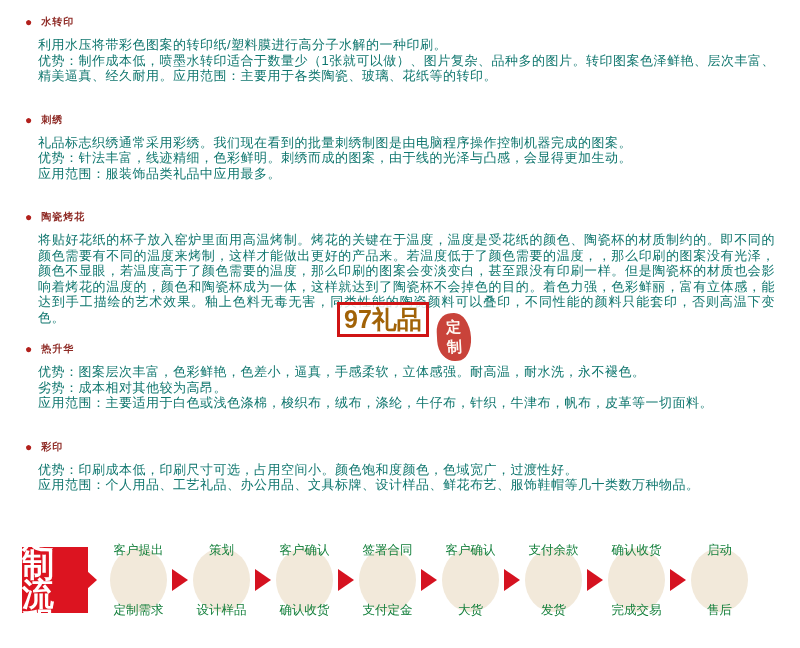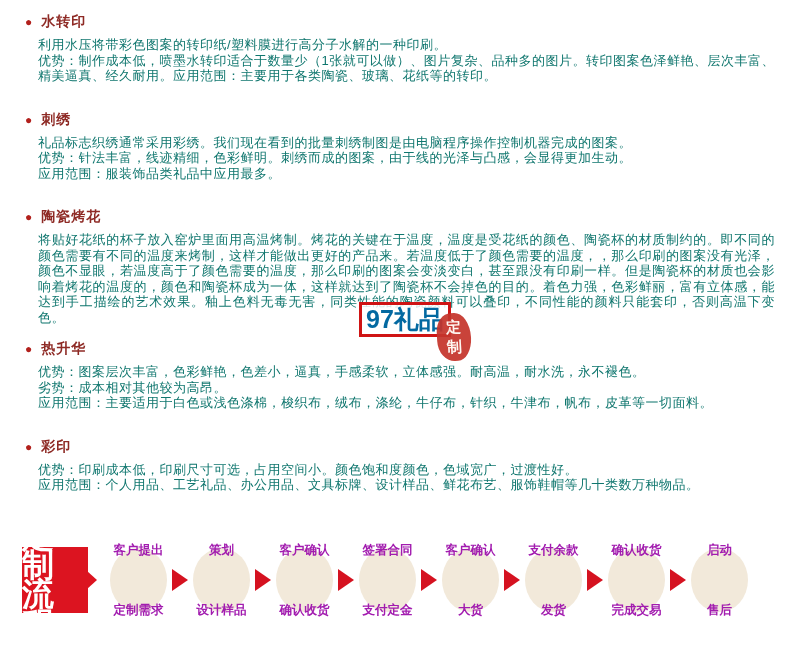--- a/index.html
+++ b/index.html
@@ -19,37 +19,36 @@
 
   .sec-head {
     display: flex; align-items: center;
     margin-bottom: 7px; height: 16px;
   }
   .bullet {
     color: #b2201c; font-size: 12px; line-height: 12px;
     margin-right: 9px; margin-left: 1px;
   }
   .sec-title {
-    color: #8e2a25; font-size: 14px; font-weight: bold;
+    color: #8e2a25; font-size: 10px; font-weight: bold;
     letter-spacing: 1px;
   }
   .sec-body { padding-left: 14px; padding-right: 1px; }
   .sec-body p {
     color: #0f766e; font-size: 13px; line-height: 15.5px;
     text-align: justify; letter-spacing: 0.5px;
   }
 
   
   .watermark-box {
     position: absolute; left: 337px; top: 302px;
     border: 3px solid #cf1414; background: rgba(255,255,255,0.82);
-    color: #0369a1; font-weight: bold; font-size: 25px; line-height: 27px;
+    color: #a16207; font-weight: bold; font-size: 25px; line-height: 27px;
     padding: 1px 4px; letter-spacing: 0px; z-index: 5;
     font-family: "Liberation Sans", "DejaVu Sans", sans-serif;
-    margin-left: 22px;
   }
   .seal {
     position: absolute; left: 437px; top: 313px;
     width: 34px; height: 48px; z-index: 5;
     background: #c5352c;
     border-radius: 48% 52% 45% 55% / 42% 58% 52% 48%;
     color: #fff7f0; font-size: 15px; font-weight: bold;
     text-align: center; line-height: 20px; padding-top: 4px;
     transform: rotate(-3deg); opacity: 0.93;
   }
@@ -68,21 +67,21 @@
   }
   .flow-badge::after {
     content: ""; position: absolute; right: -9px; top: 50%; margin-top: -9px;
     border-top: 9px solid transparent; border-bottom: 9px solid transparent;
     border-left: 10px solid #dc1420;
   }
   .step {
     width: 57px; height: 64px; background: #f2e9da;
     border-radius: 50%;
     display: flex; flex-direction: column; justify-content: center; align-items: center;
-    color: #a21caf; font-size: 12.5px; font-weight: bold; line-height: 16px;
+    color: #15803d; font-size: 12.5px; font-weight: normal; line-height: 16px;
     text-align: center; flex: 0 0 auto; margin: 0 2px; gap: 44px;
   }
   .flow-arrow {
     width: 0; height: 0; flex: 0 0 auto; margin: 0 3px;
     border-top: 11px solid transparent; border-bottom: 11px solid transparent;
     border-left: 16px solid #d51220;
   }
 </style>
 </head>
 <body>

